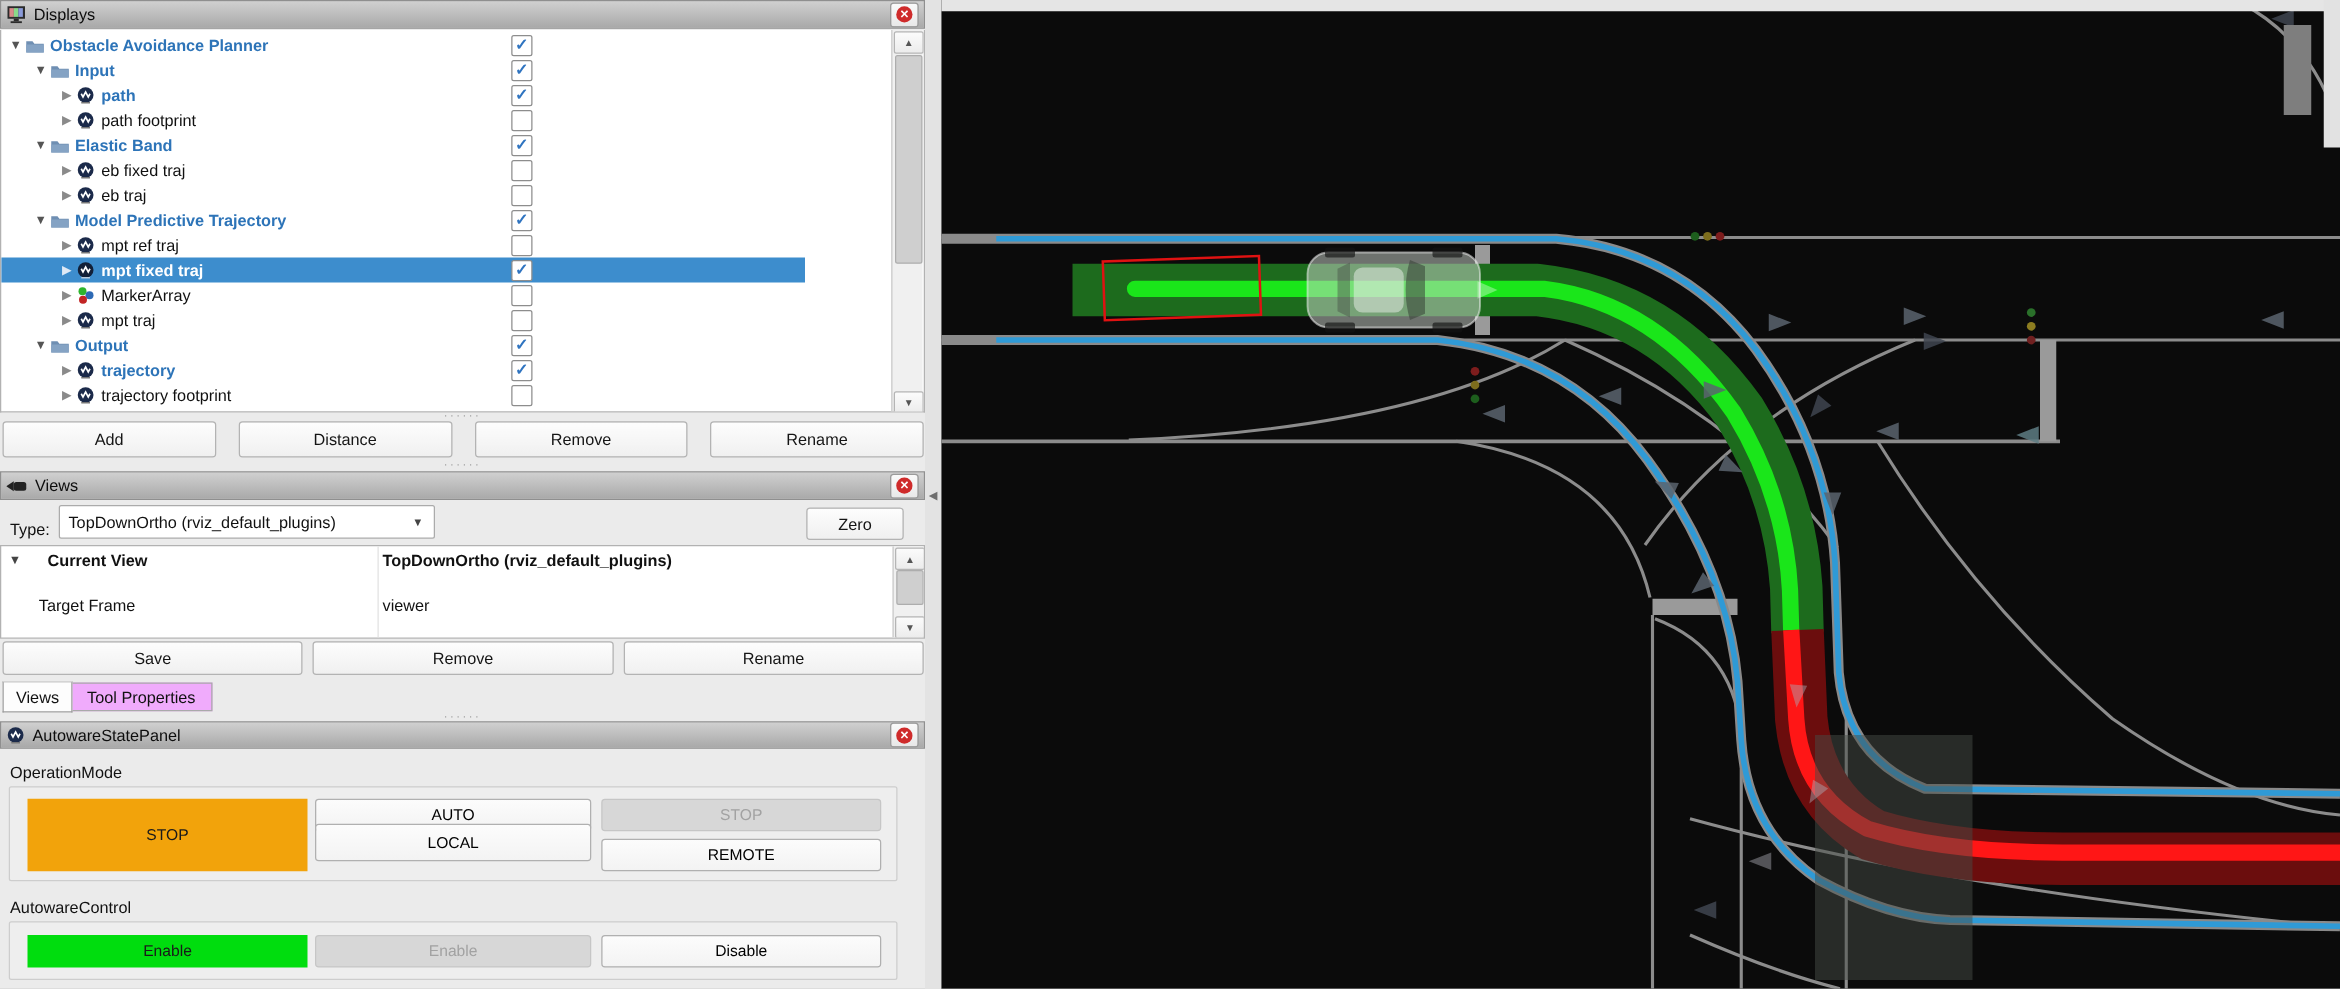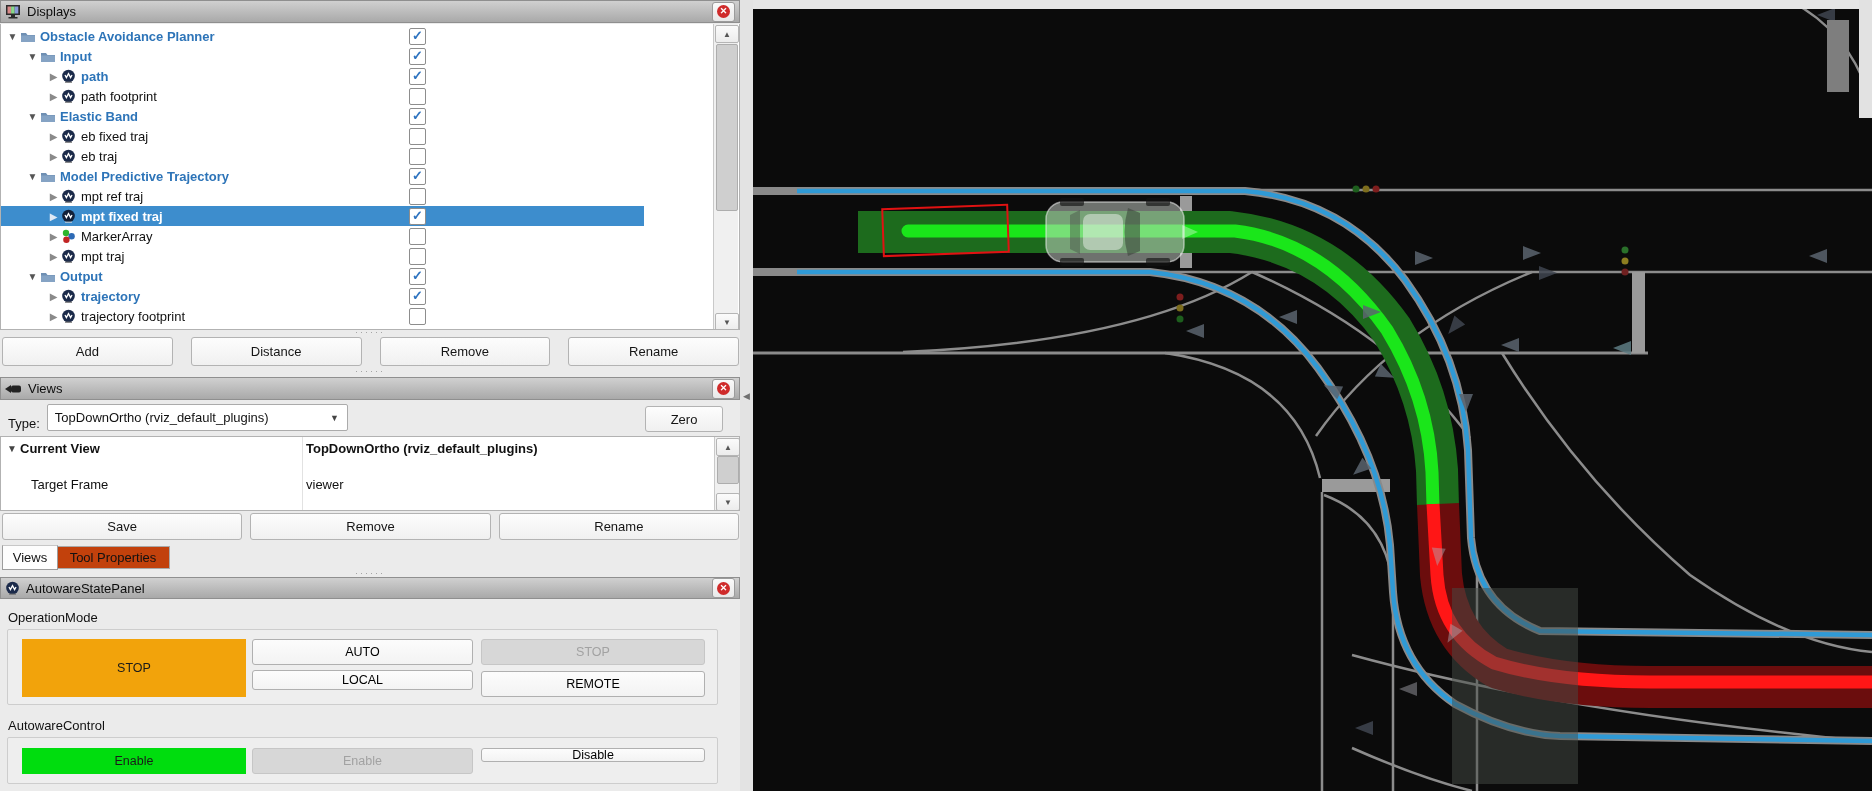--- a/index.html
+++ b/index.html
@@ -48,30 +48,30 @@
   .sthumb{position:absolute;left:2px;width:20px;background:#cfcfcf;border:1px solid #adadad;border-radius:2px;cursor:pointer}
 
   
   .typerow{font-size:13px;display:flex;align-items:flex-end}
   .combo{width:292px;height:25px;background:#fff;border:1px solid #ababab;border-radius:2px;
     display:flex;align-items:center;font-size:13px;padding-left:7px;cursor:pointer}
   .combo .arr{margin-left:auto;margin-right:8px;font-size:9px;color:#444}
   .ptable{background:#fff;border:1px solid #b2b2b2;font-size:13px;overflow:hidden}
   .prow{position:absolute;left:0;width:712px;height:18px;display:flex;align-items:center}
   .prow .nm{padding-left:30px}
-  .prow.head .nm{padding-left:19px;font-weight:bold}
+  .prow.head .nm{padding-left:37px;font-weight:bold}
   .prow .val{position:absolute;left:305px}
   .prow.head .val{font-weight:bold}
   .pexp{position:absolute;left:6px;font-size:10px;color:#444}
   .vline{position:absolute;left:301px;top:0;bottom:0;width:1px;background:#e2e2e2}
 
   
   .tab{position:absolute;font-size:13px;display:flex;align-items:center;justify-content:center;cursor:pointer}
   .tab.active{background:#fdfdfd;border:1px solid #9d9d9d;border-top:1px solid #c7c7c7;height:23px;z-index:2}
-  .tab.inactive{background:#c2410c;border:1px solid #a9a9a9;height:21px;top:1px}
+  .tab.inactive{background:#f0abfc;border:1px solid #a9a9a9;height:21px;top:1px}
 
   
   .gbox{background:#eeeeee;border:1px solid #cdcdcd;border-radius:2px}
   .awlabel{font-size:13px;color:#111}
   .ind{position:absolute;display:flex;align-items:center;justify-content:center;
     font-size:12.5px;color:#1a1a1a}
   .awbtn{position:absolute;background:linear-gradient(#fcfcfc,#f3f3f3);border:1px solid #b0b0b0;
     border-radius:3px;font-size:12.5px;display:flex;align-items:center;justify-content:center;cursor:pointer}
   .awbtn.disabled{background:#d7d7d7;color:#a2a2a2;border-color:#c6c6c6;cursor:default}
 
@@ -355,30 +355,30 @@
         <span class="dot">✕</span>
       </span>
   </div>
 
   <div class="abs awlabel" style="left:8px;top:610px">OperationMode</div>
 
   <div class="abs gbox" style="left:7px;top:629px;width:711px;height:76px">
     <div class="ind" style="left:14px;top:9px;width:224px;height:58px;background:#f2a30b">STOP</div>
     <button class="awbtn" style="left:244px;top:9px;width:221px;height:26px">AUTO</button>
     <button class="awbtn disabled" style="left:473px;top:9px;width:224px;height:26px">STOP</button>
-    <button class="awbtn" style="left:244px;top:40px;width:221px;height:20px">LOCAL</button>
+    <button class="awbtn" style="left:244px;top:29px;width:221px;height:30px">LOCAL</button>
     <button class="awbtn" style="left:473px;top:41px;width:224px;height:26px">REMOTE</button>
   </div>
 
   <div class="abs awlabel" style="left:8px;top:718px">AutowareControl</div>
 
   <div class="abs gbox" style="left:7px;top:737px;width:711px;height:47px">
     <div class="ind" style="left:14px;top:10px;width:224px;height:26px;background:#00dd0e">Enable</div>
     <button class="awbtn disabled" style="left:244px;top:10px;width:221px;height:26px">Enable</button>
-    <button class="awbtn" style="left:473px;top:10px;width:224px;height:14px">Disable</button>
+    <button class="awbtn" style="left:473px;top:10px;width:224px;height:26px">Disable</button>
   </div>
 
   <div class="abs gutter">
       <span>◀</span>
     </div>
 </div>
 
 <svg class="abs" style="left:753px;top:0" width="1119" height="791" viewBox="753 0 1119 791">
   <rect x="753" y="0" width="1119" height="791" fill="#0b0b0b"></rect>
 

